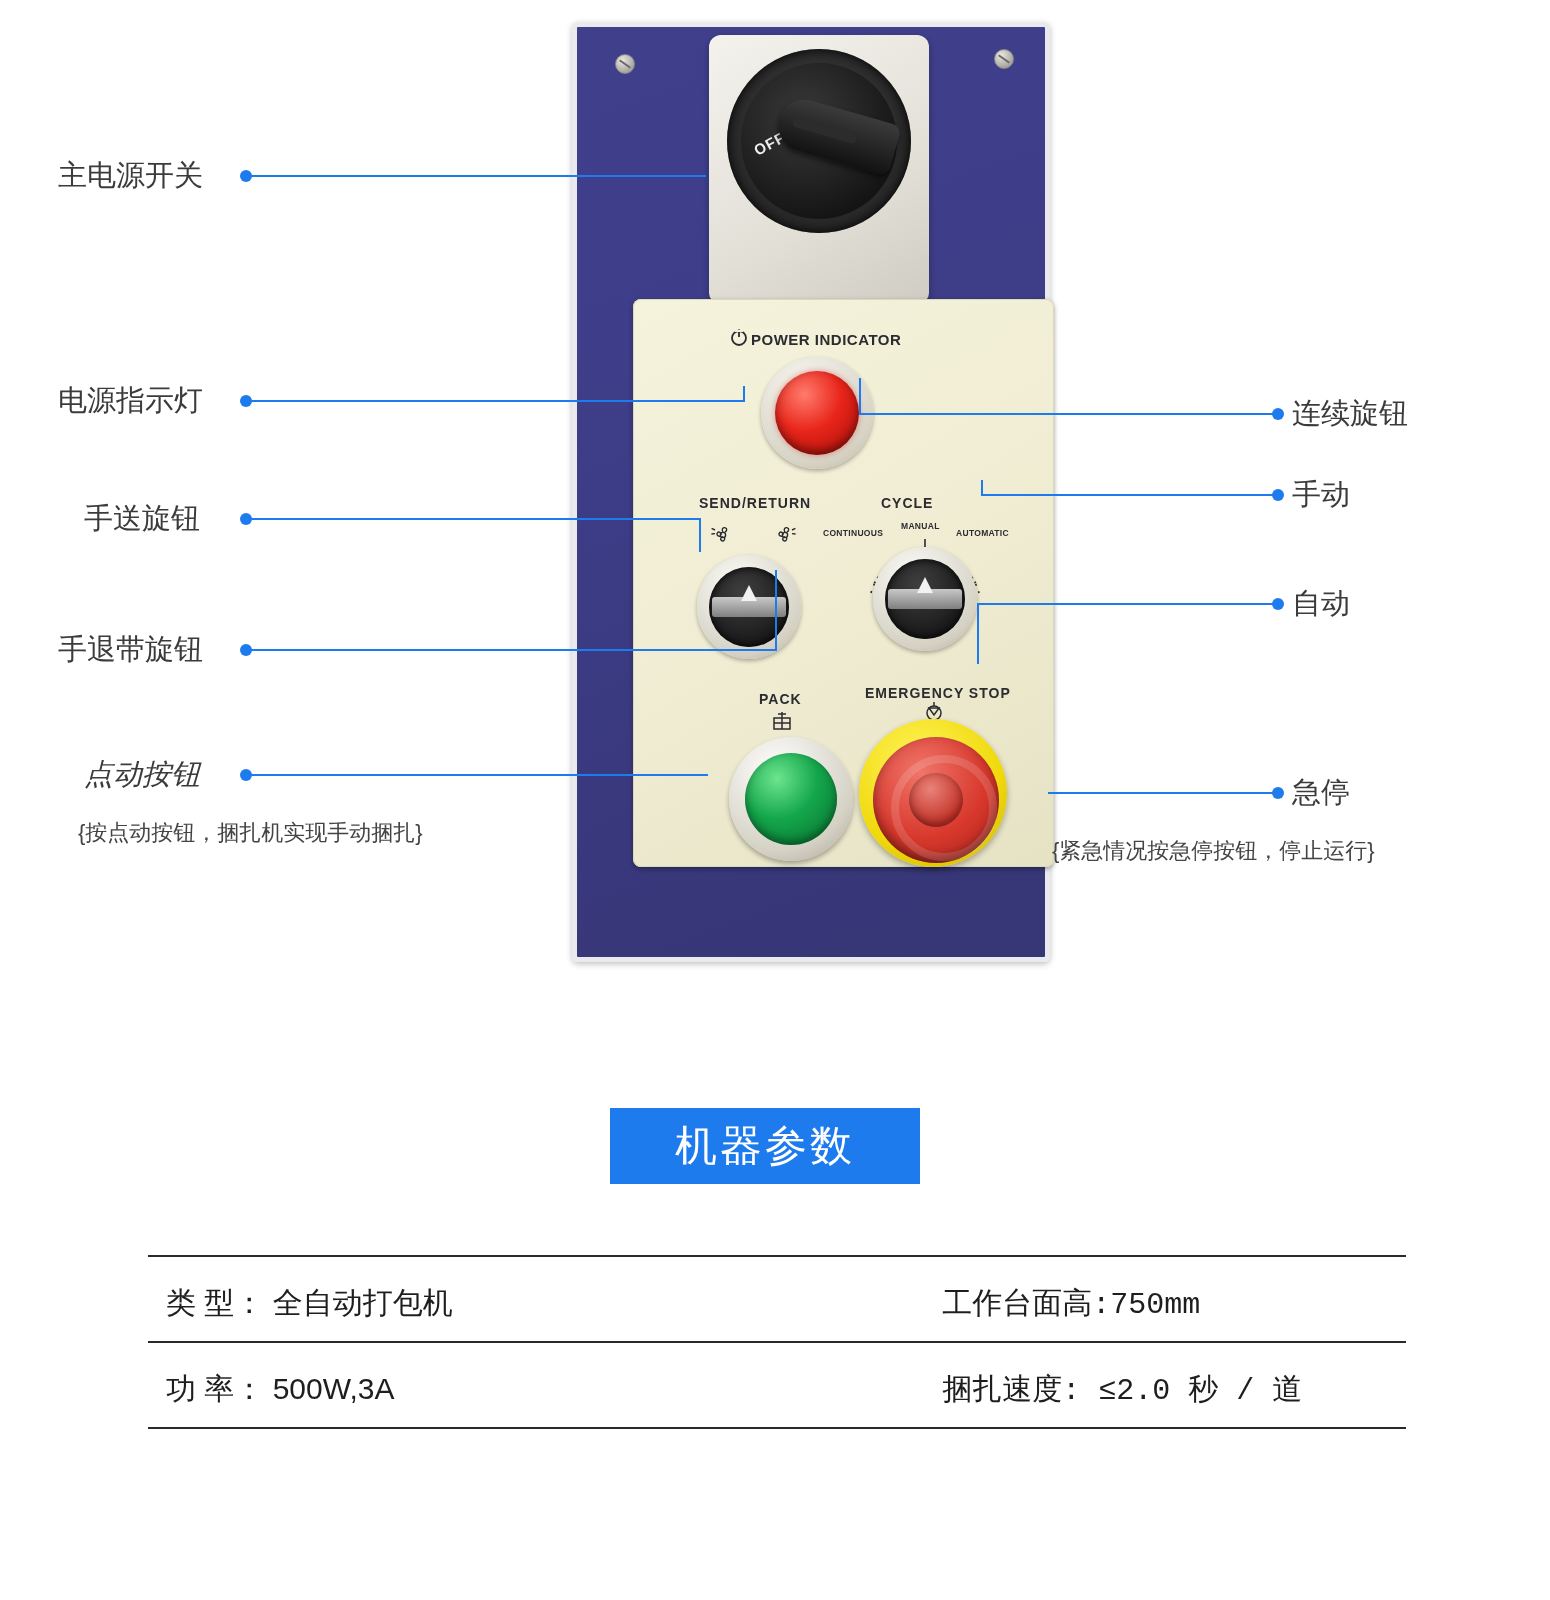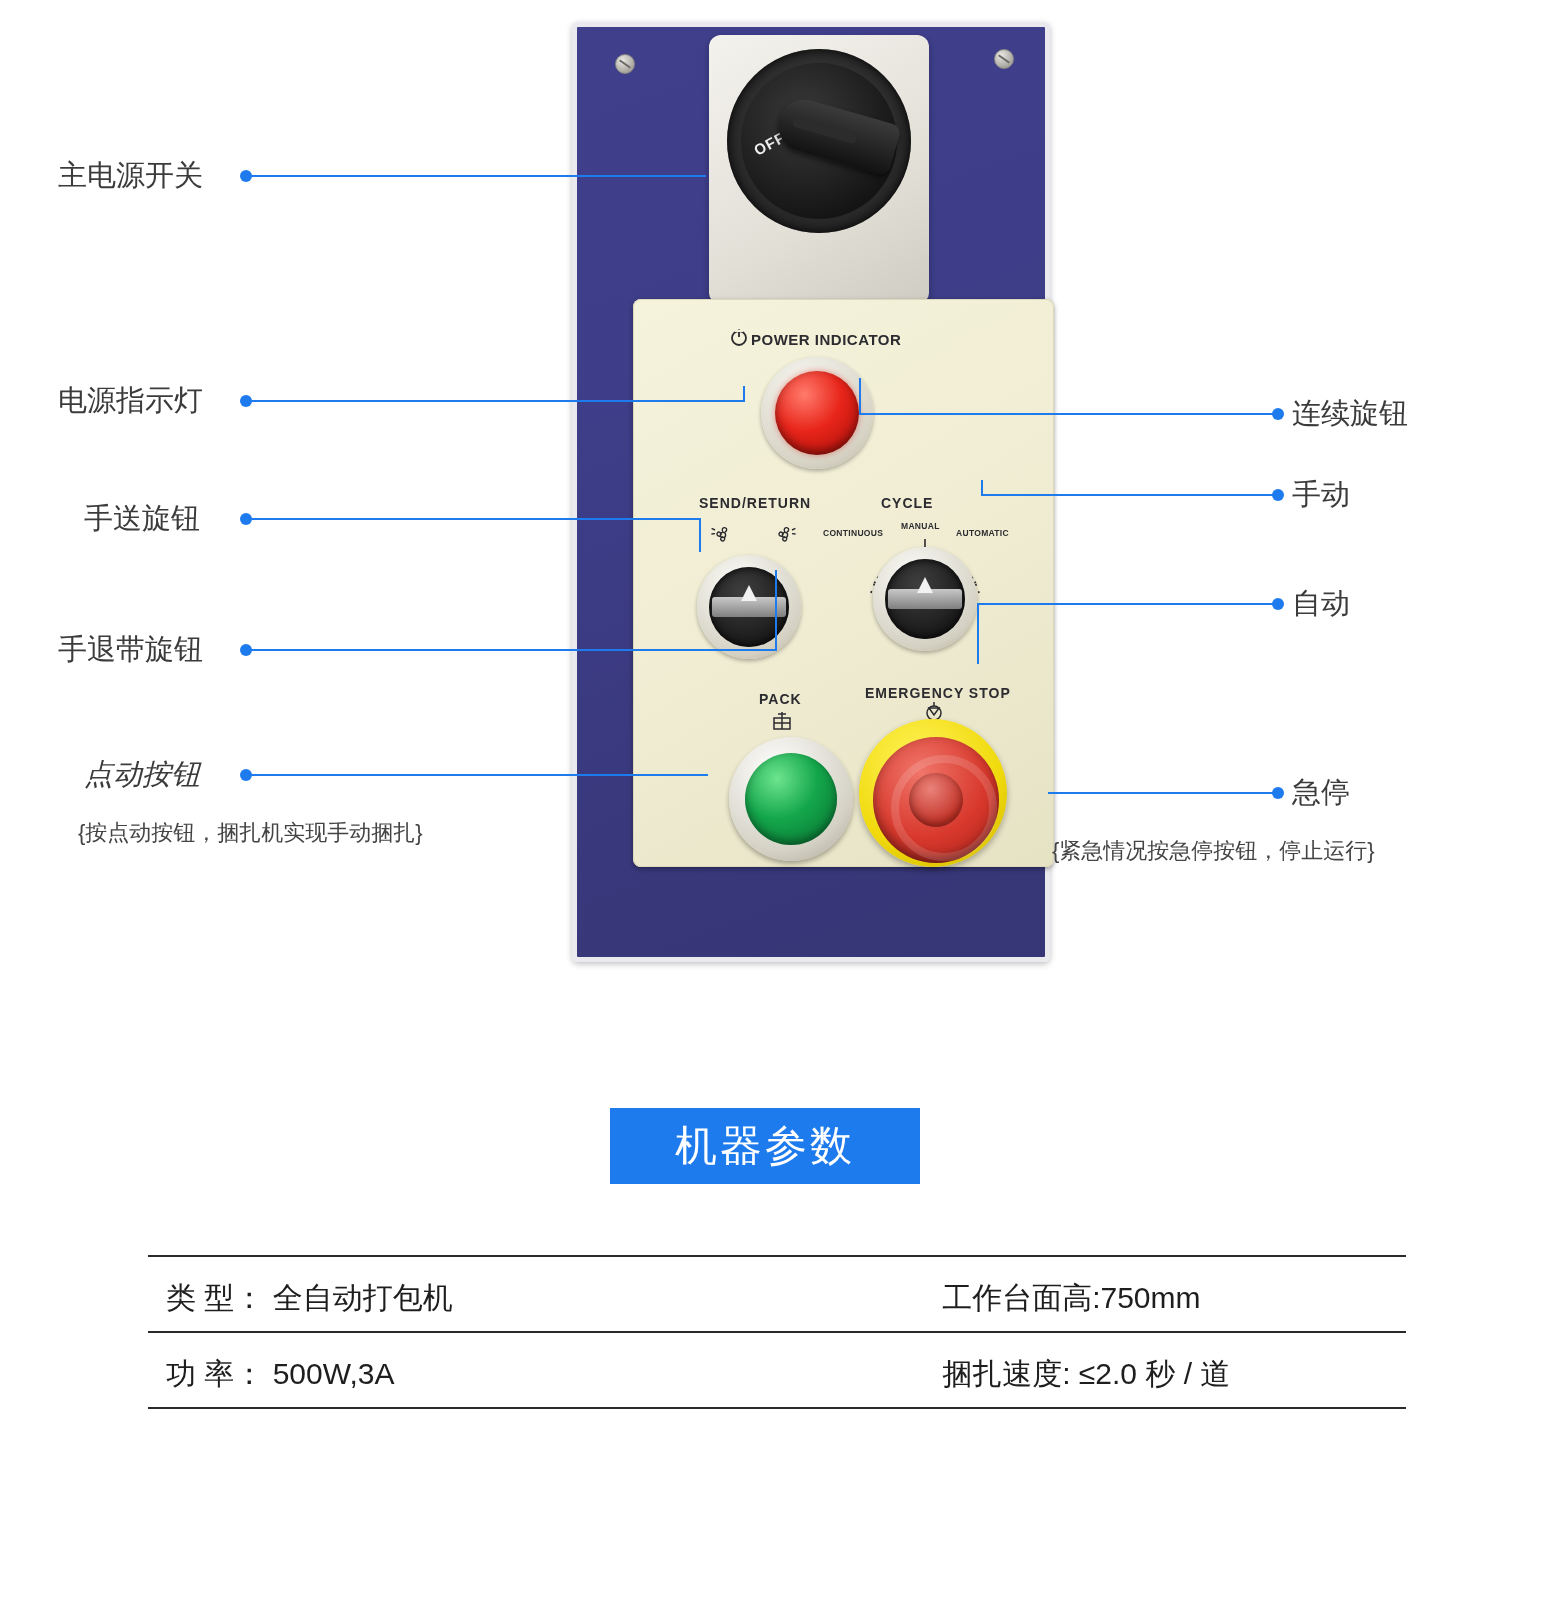--- a/index.html
+++ b/index.html
@@ -208,24 +208,24 @@
     position: absolute; left: 148px; top: 1255px; width: 1258px;
     border-collapse: collapse;
   }
   table.specs td {
     border-top: 2px solid #2a2a2a;
     border-bottom: 2px solid #2a2a2a;
     padding: 10px 4px 2px 4px;
     font-size: 30px;
     color: #1e1e1e;
     vertical-align: middle;
-    height: 76px;
+    height: 86px;
   }
   table.specs tr td:first-child { width: 52%; padding-left: 18px; }
-  table.specs tr td:last-child { width: 48%; padding-left: 140px; }
+  table.specs tr td:last-child { width: 48%; padding-left: 140px; font-family: Liberation Mono, monospace; }
   table.specs tr + tr td { border-top: none; }
   .k-spread { display: inline-block; }
 </style>
 </head>
 <body>
 
 <div id="diagram">
 
   <div class="panel-plate">
     <div class="screw tl"></div>

